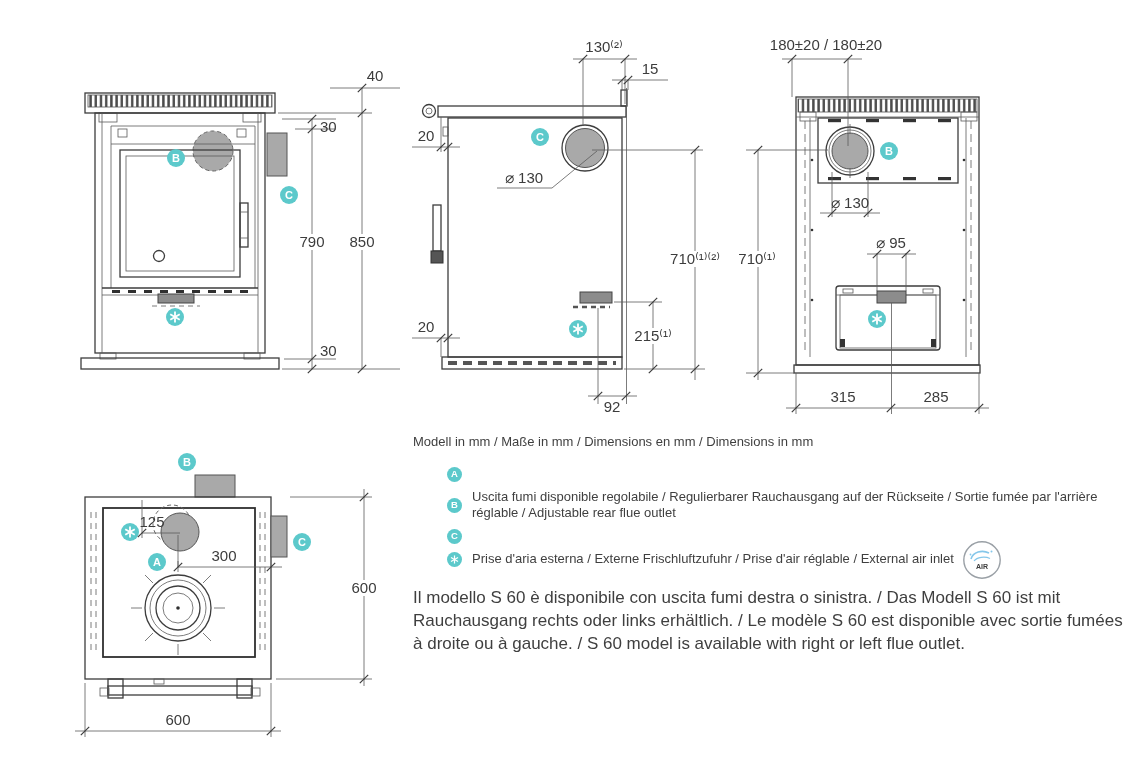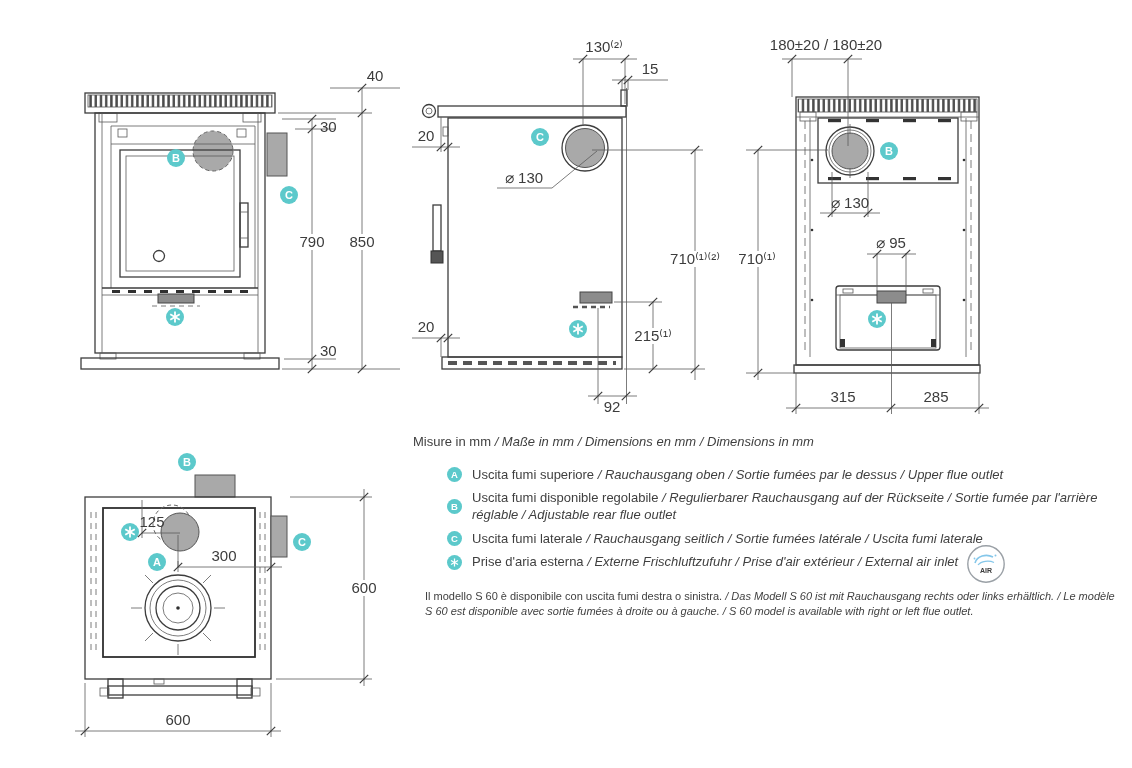--- a/index.html
+++ b/index.html
@@ -11,26 +11,26 @@
   .t{stroke:#5a5a5a;stroke-width:0.8;fill:none;}
   .m{stroke:#3d3d3d;stroke-width:1.3;fill:none;}
   .gy{fill:#a9a9a9;stroke:#555;stroke-width:1;}
   .gy2{fill:#8c8c8c;stroke:#444;stroke-width:1;}
   .tl{fill:#5cc9cb;stroke:none;}
   .wbg{fill:#ffffff;stroke:none;}
   .dsh{stroke-dasharray:5 4;}
   
   .legend{position:absolute;left:413px;top:434px;width:712px;font-size:13px;line-height:1.28;}
   .units{margin:0 0 16px 0;}
-  .it{font-style:italic;text-align:right;}
+  .it{text-align:right;}
   .lrow{display:flex;align-items:center;gap:10px;margin:0 0 7px 34px;}
   .badge{flex:0 0 auto;width:15px;height:15px;border-radius:50%;background:#5cc9cb;color:#fff;
          display:flex;align-items:center;justify-content:center;font-size:9.5px;font-weight:bold;}
   .air-badge{vertical-align:middle;margin:-12px 0 -14px 8px;}
-  .footer-note{margin:18px 0 0 12px;font-size:11px;line-height:1.38;}
+  .footer-note{margin:18px 0 0 0;font-size:17px;line-height:1.38;}
 </style>
 </head>
 <body>
 
 <div class="sheet">
 
 <svg width="1132" height="768" viewBox="0 0 1132 768">
   <defs>
     <pattern id="grille" width="5.2" height="20" patternUnits="userSpaceOnUse">
       <rect width="5.2" height="20" fill="#ffffff"></rect>
@@ -392,48 +392,46 @@
       <line x1="75" y1="731" x2="281" y2="731" class="t"></line>
       <use href="#tk" x="85" y="731"></use>
           <use href="#tk" x="271" y="731"></use>
       <text x="178" y="725" class="dim" text-anchor="middle">600</text>
     </g>
   </g>
 </svg>
 
 
 <div class="legend">
-  <p class="units"><span>Misure in mm </span><span class="it">/ Maße in mm / Dimensions en mm / Dimensions in mm</span></p>
+  <p class="units"><span>Modell in mm </span><span class="it">/ Maße in mm / Dimensions en mm / Dimensions in mm</span></p>
 
   <div class="lrow">
     <span class="badge">A</span>
-    <span><span>Uscita fumi superiore </span><span class="it">/ Rauchausgang oben  / Sortie fumées par le dessus / Upper flue outlet</span></span>
   </div>
 
   <div class="lrow">
     <span class="badge">B</span>
     <span><span>Uscita fumi disponible regolabile </span><span class="it">/ Regulierbarer Rauchausgang auf der Rückseite / Sortie fumée par l'arrière réglable / Adjustable rear flue outlet</span></span>
   </div>
 
   <div class="lrow">
     <span class="badge">C</span>
-    <span><span>Uscita fumi laterale </span><span class="it">/ Rauchausgang seitlich  / Sortie fumées latérale / Uscita fumi laterale</span></span>
   </div>
 
   <div class="lrow">
     <span class="badge">
           <svg width="11" height="11" viewBox="0 0 15 15">
             <g stroke="#ffffff" stroke-width="1.7">
               <line x1="7.5" y1="2" x2="7.5" y2="13"></line>
               <line x1="7.5" y1="2" x2="7.5" y2="13" transform="rotate(60 7.5 7.5)"></line>
               <line x1="7.5" y1="2" x2="7.5" y2="13" transform="rotate(120 7.5 7.5)"></line>
             </g>
           </svg>
         </span>
-    <span><span>Prise d'aria esterna </span><span class="it">/ Externe Frischluftzufuhr / Prise d'air extérieur / External air inlet</span><svg class="air-badge" width="40" height="40" viewBox="0 0 40 40">
+    <span><span>Prise d'aria esterna </span><span class="it">/ Externe Frischluftzufuhr / Prise d'air réglable / External air inlet</span><svg class="air-badge" width="40" height="40" viewBox="0 0 40 40">
       <circle cx="20" cy="20" r="18.2" fill="#ffffff" stroke="#9aa0a6" stroke-width="1.4"></circle>
       <path d="M9 19 C11 12, 20 9.5, 27 13" fill="none" stroke="#85c7ea" stroke-width="1.6"></path>
       <path d="M12 21 C15 17, 23 16, 28 18.5" fill="none" stroke="#85c7ea" stroke-width="1.2"></path>
       <circle cx="29.5" cy="11.5" r="1" fill="#85c7ea"></circle>
       <circle cx="8.5" cy="14.5" r="0.9" fill="#85c7ea"></circle>
       <text x="20" y="28.5" text-anchor="middle" font-size="7" font-weight="bold" fill="#85c7ea">AIR</text>
     </svg></span>
   </div>
 
   <p class="footer-note"><span>Il modello S 60 è disponibile con uscita fumi destra o sinistra. </span><span class="it">/ Das Modell S 60 ist mit Rauchausgang rechts oder links erhältlich. / Le modèle S 60 est disponible avec sortie fumées à droite ou à gauche. / S 60 model is available with right or left flue outlet.</span></p>

